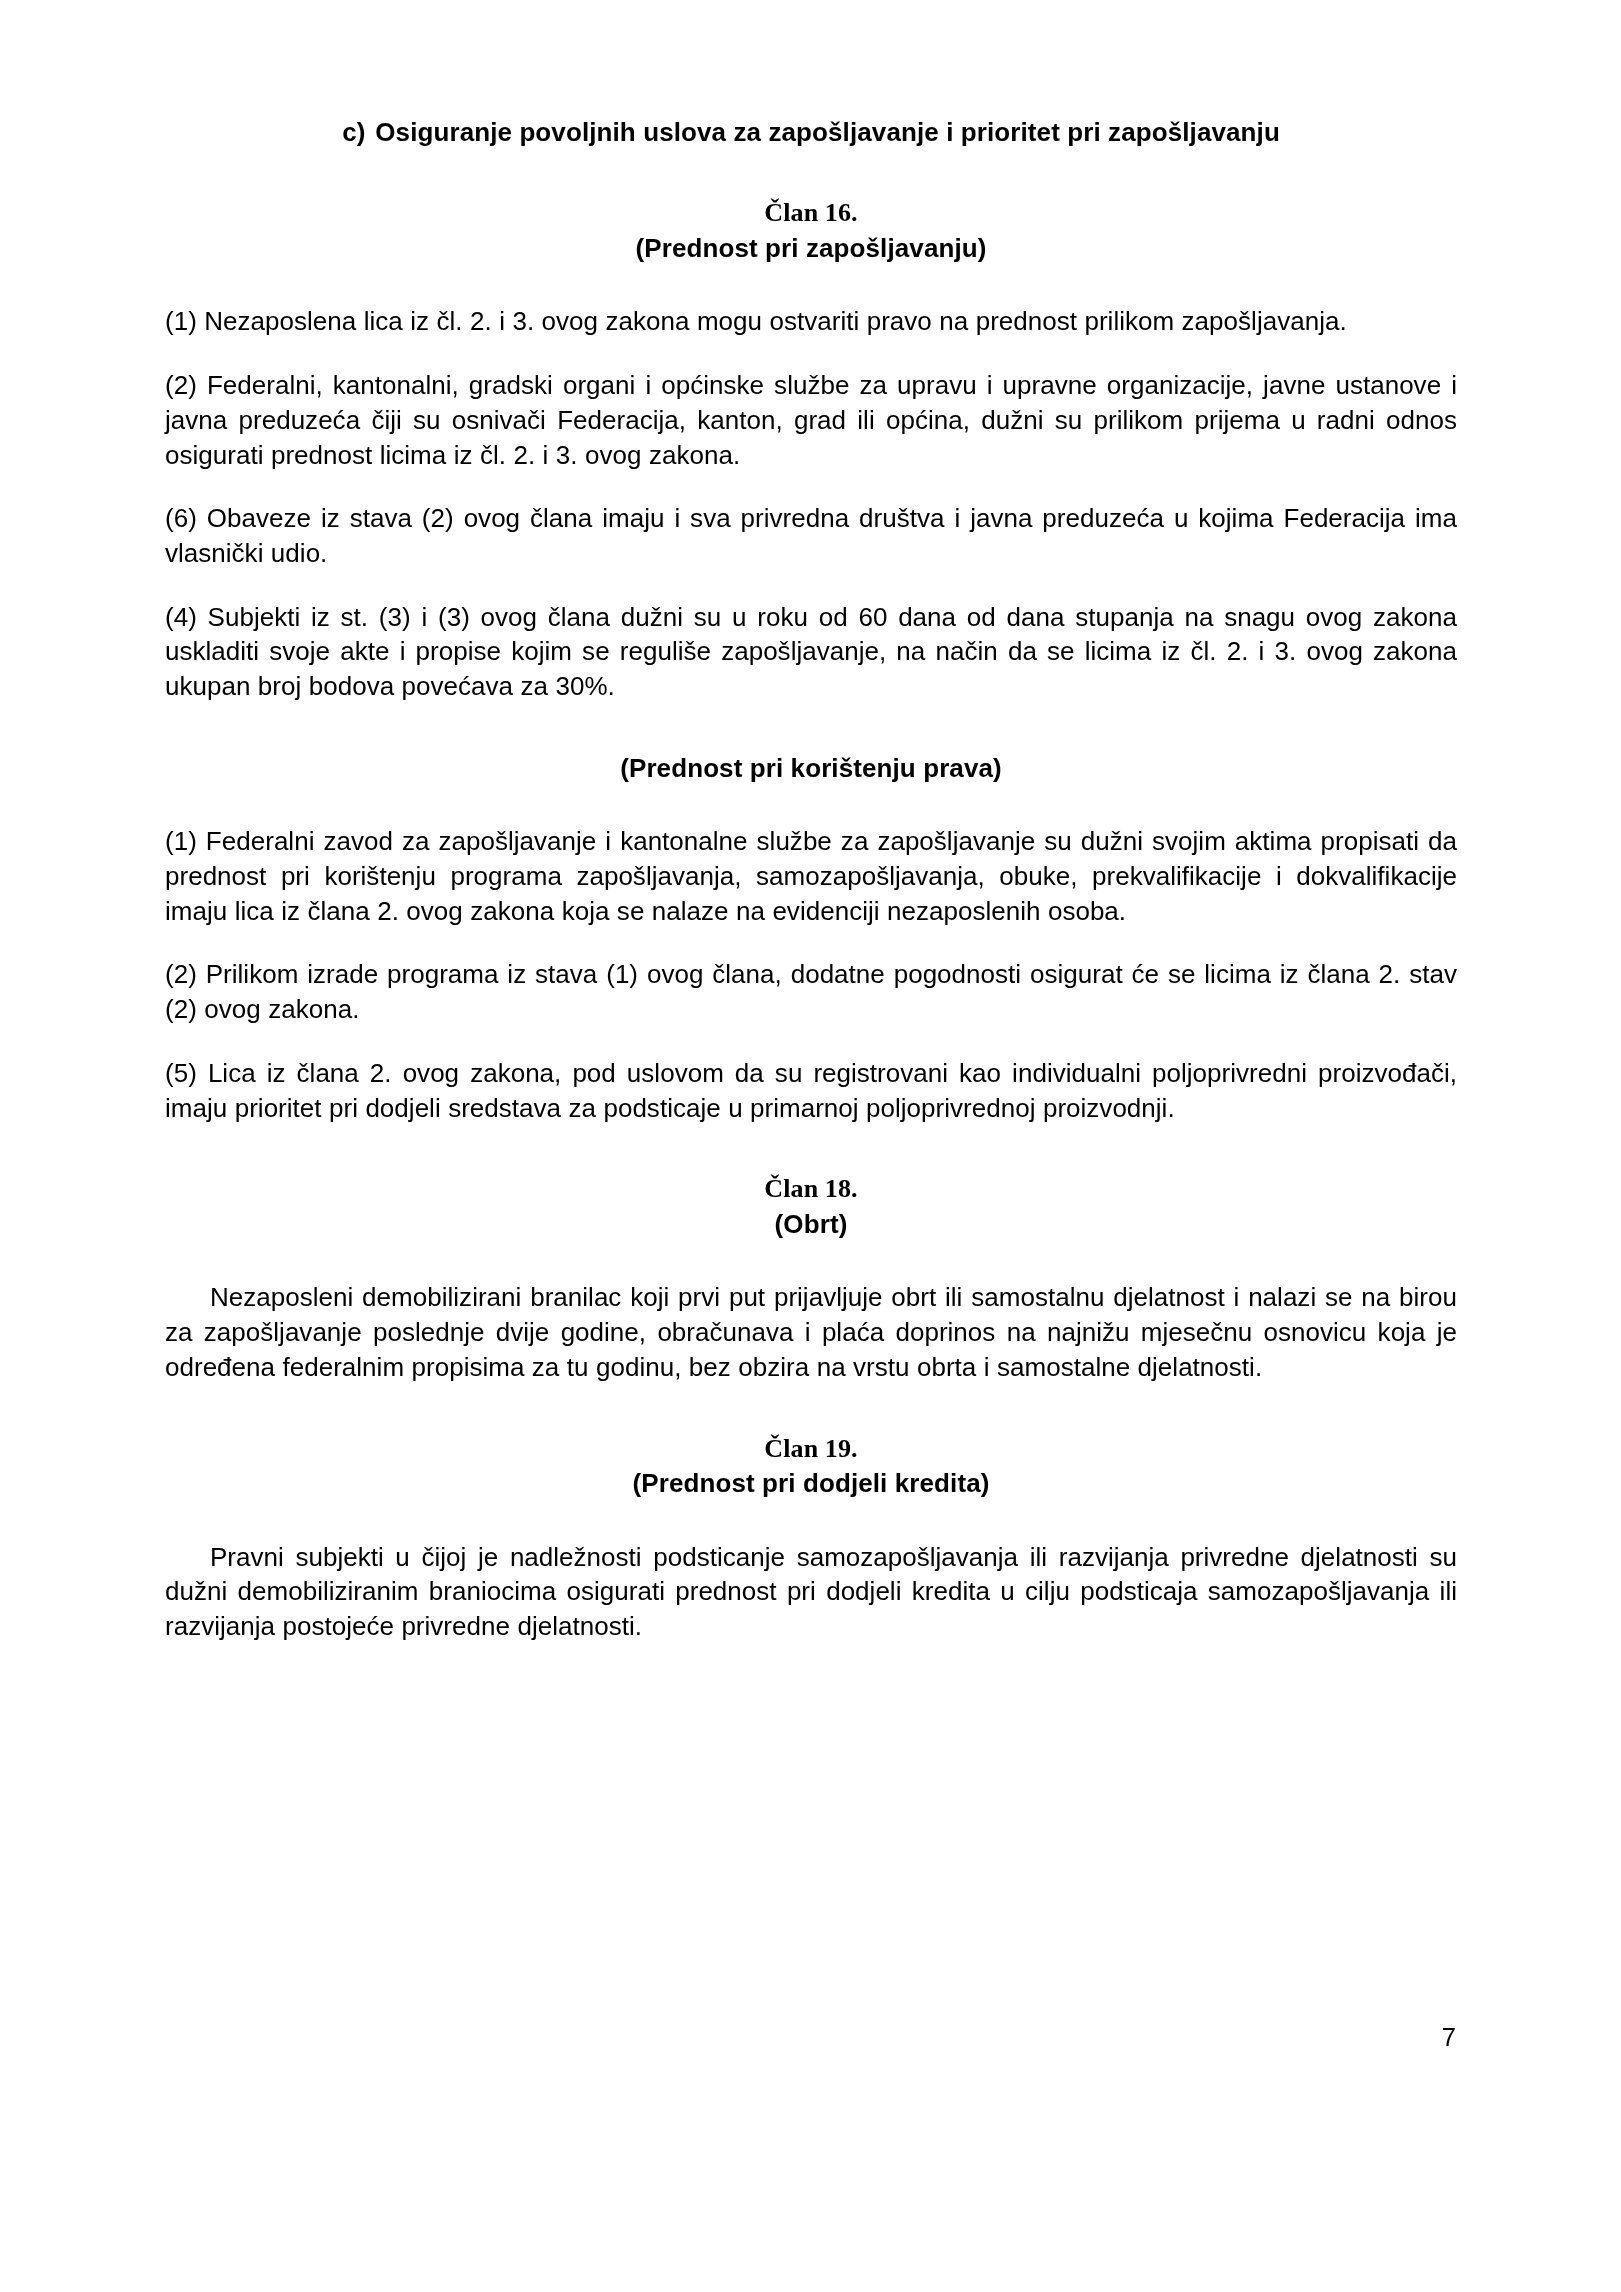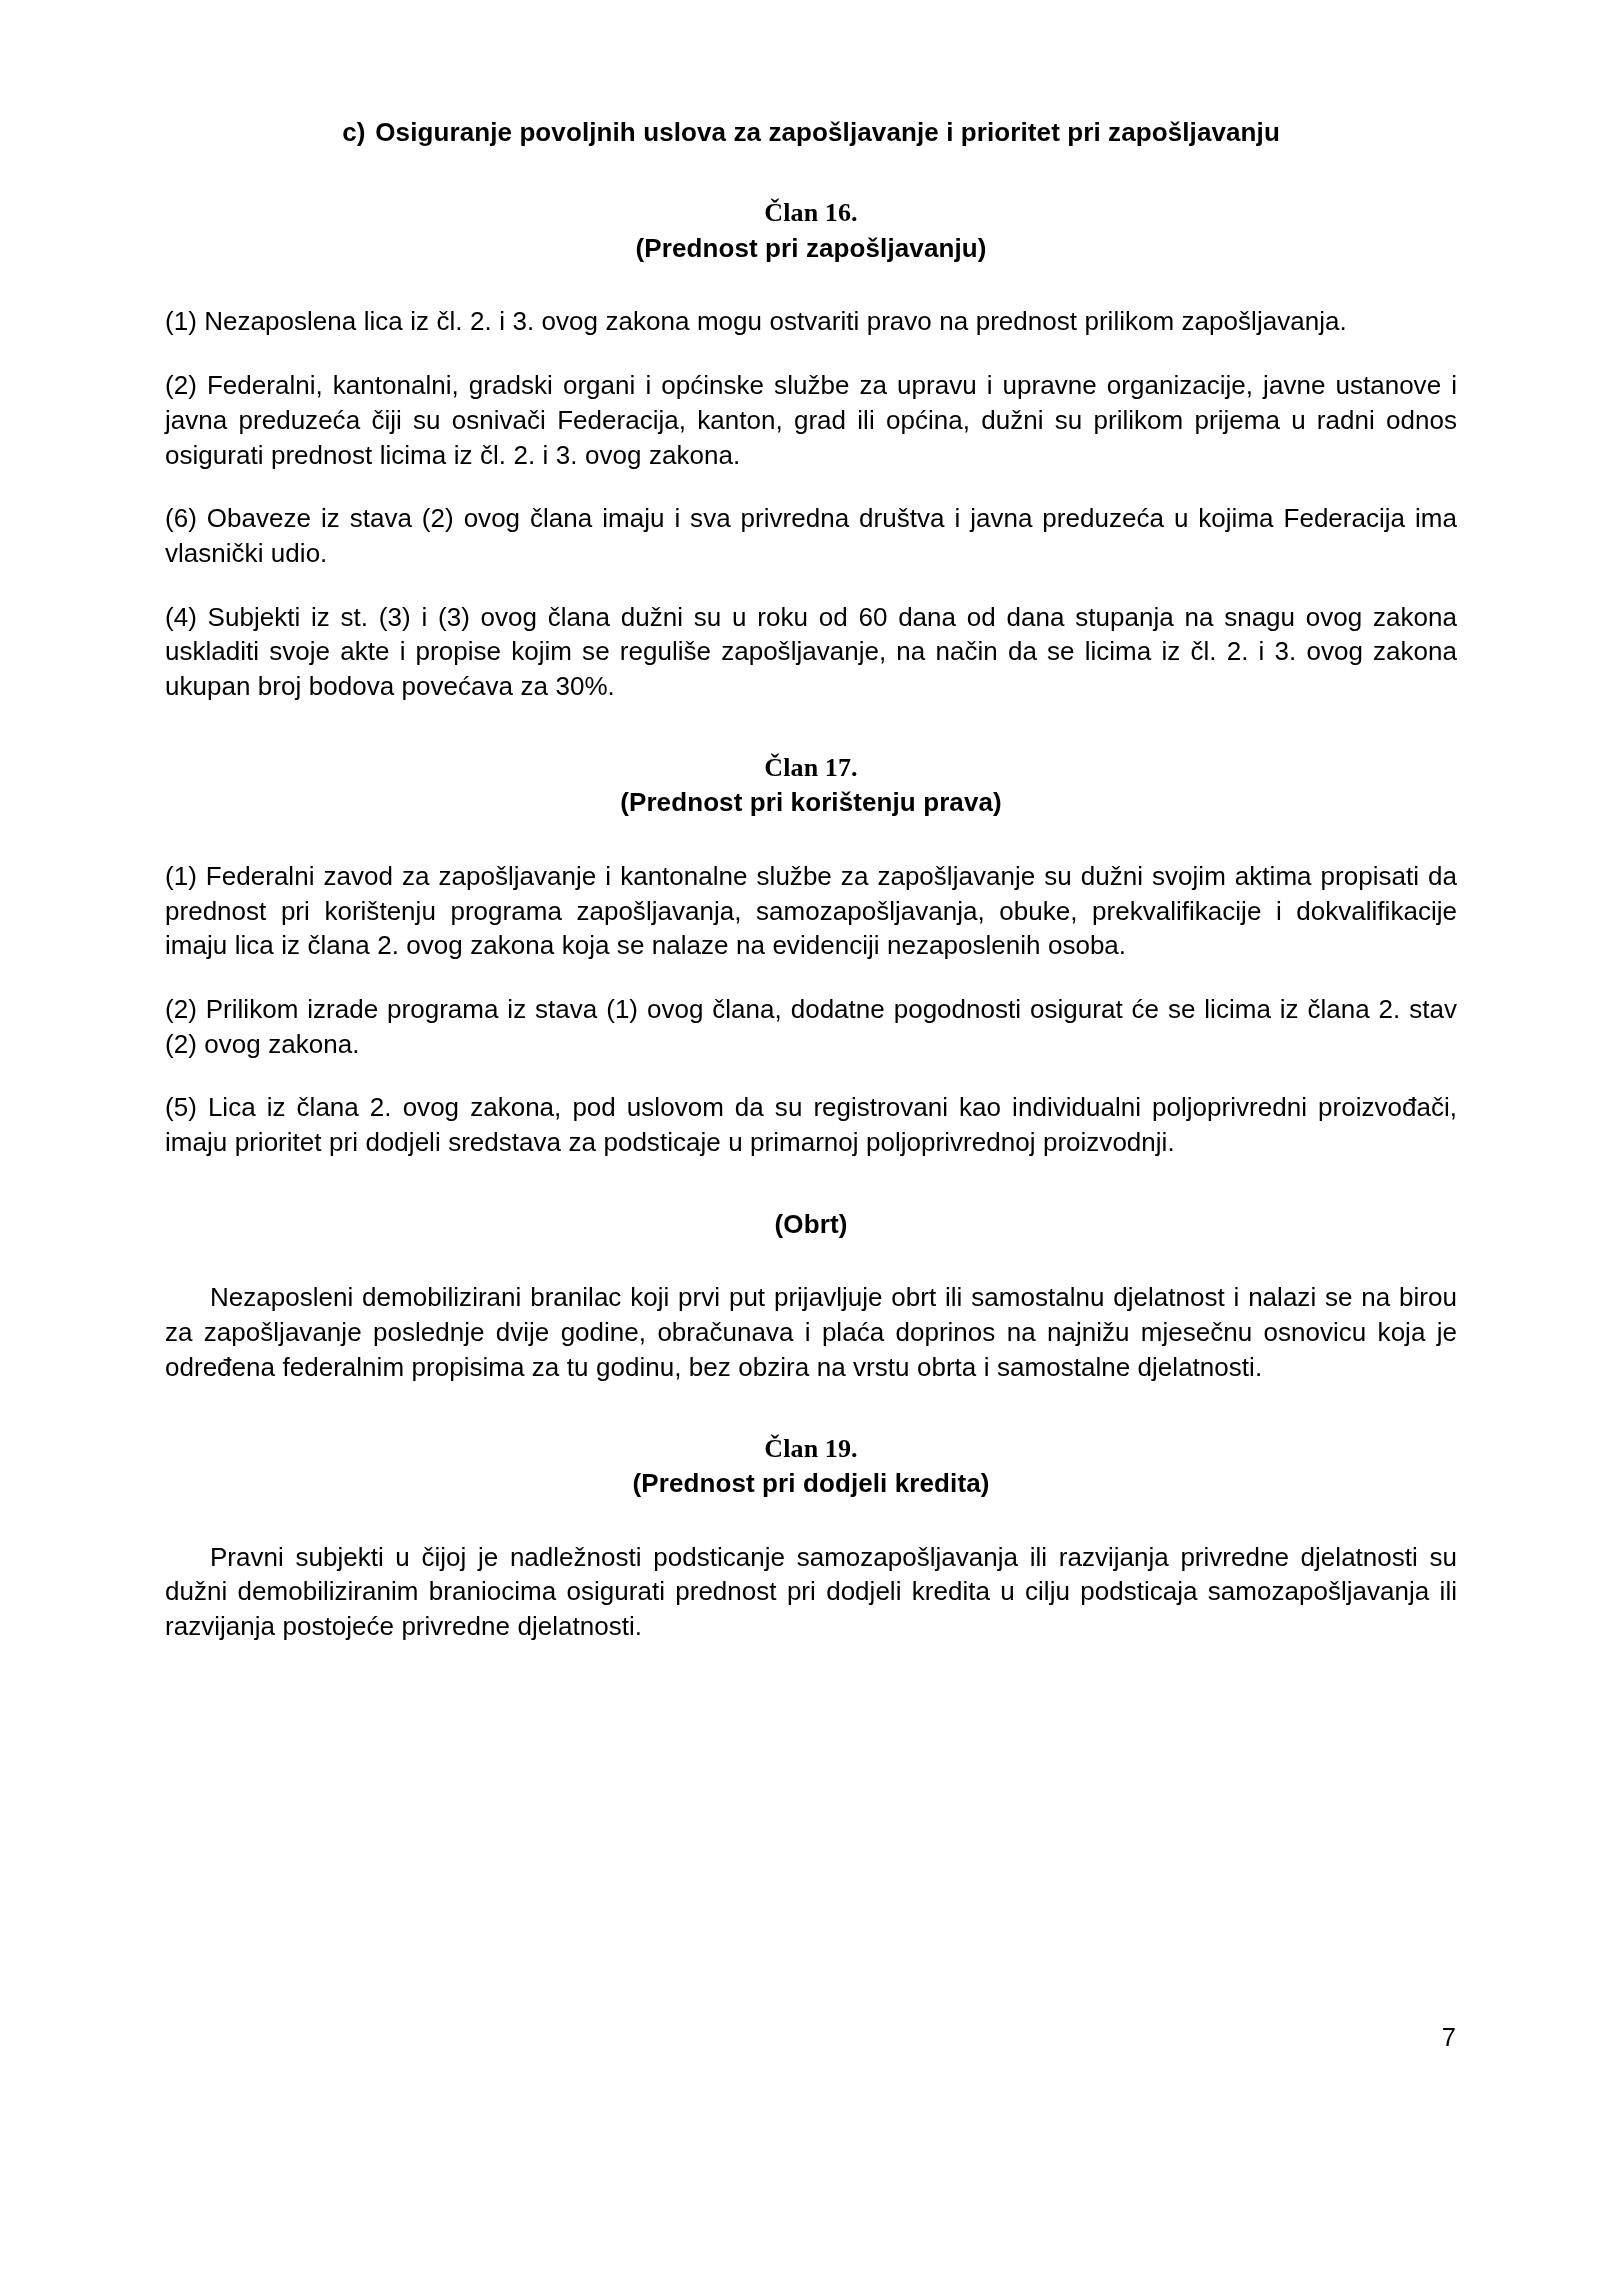--- a/index.html
+++ b/index.html
@@ -104,35 +104,35 @@
     <div class="sp-30"></div>
     <p class="para">(2) Federalni, kantonalni, gradski organi i općinske službe za upravu i upravne organizacije, javne ustanove i javna preduzeća čiji su osnivači Federacija, kanton, grad ili općina, dužni su prilikom prijema u radni odnos osigurati prednost licima iz čl. 2. i 3. ovog zakona.</p>
     <div class="sp-30"></div>
     <p class="para">(6) Obaveze iz stava (2) ovog člana imaju i sva privredna društva i javna preduzeća u kojima Federacija ima vlasnički udio.</p>
     <div class="sp-30"></div>
     <p class="para">(4)  Subjekti iz st. (3) i (3) ovog člana dužni su u roku od 60 dana od dana stupanja na snagu ovog zakona uskladiti svoje akte i propise kojim se reguliše zapošljavanje, na način da se licima iz čl. 2. i 3. ovog zakona ukupan broj bodova povećava za 30%.</p>
 
     <div class="sp-48"></div>
 
     <div class="article-block">
-      <span class="article-title">Član 17.</span>
       <span class="article-subtitle">(Prednost pri korištenju prava)</span>
     </div>
 
     <div class="sp-40"></div>
 
     <p class="para">(1)  Federalni zavod za zapošljavanje i kantonalne službe za zapošljavanje su dužni svojim aktima propisati da prednost pri korištenju programa zapošljavanja, samozapošljavanja, obuke, prekvalifikacije i dokvalifikacije imaju lica iz člana 2. ovog zakona koja se nalaze na evidenciji nezaposlenih osoba.</p>
     <div class="sp-30"></div>
     <p class="para">(2)  Prilikom izrade programa iz stava (1) ovog člana, dodatne pogodnosti osigurat će se licima iz člana 2. stav (2) ovog zakona.</p>
     <div class="sp-30"></div>
     <p class="para">(5)  Lica iz člana 2. ovog zakona, pod uslovom da su registrovani kao individualni poljoprivredni proizvođači, imaju prioritet pri dodjeli sredstava za podsticaje u primarnoj poljoprivrednoj proizvodnji.</p>
 
     <div class="sp-48"></div>
 
     <div class="article-block">
+      <span class="article-title">Član 18.</span>
       <span class="article-subtitle">(Obrt)</span>
     </div>
 
     <div class="sp-40"></div>
 
     <p class="para indent">Nezaposleni demobilizirani branilac koji prvi put prijavljuje obrt ili samostalnu djelatnost i nalazi se na birou za zapošljavanje poslednje dvije godine, obračunava i plaća doprinos na najnižu mjesečnu osnovicu koja je određena federalnim propisima za tu godinu, bez obzira na vrstu obrta i samostalne djelatnosti.</p>
 
     <div class="sp-48"></div>
 
     <div class="article-block">

